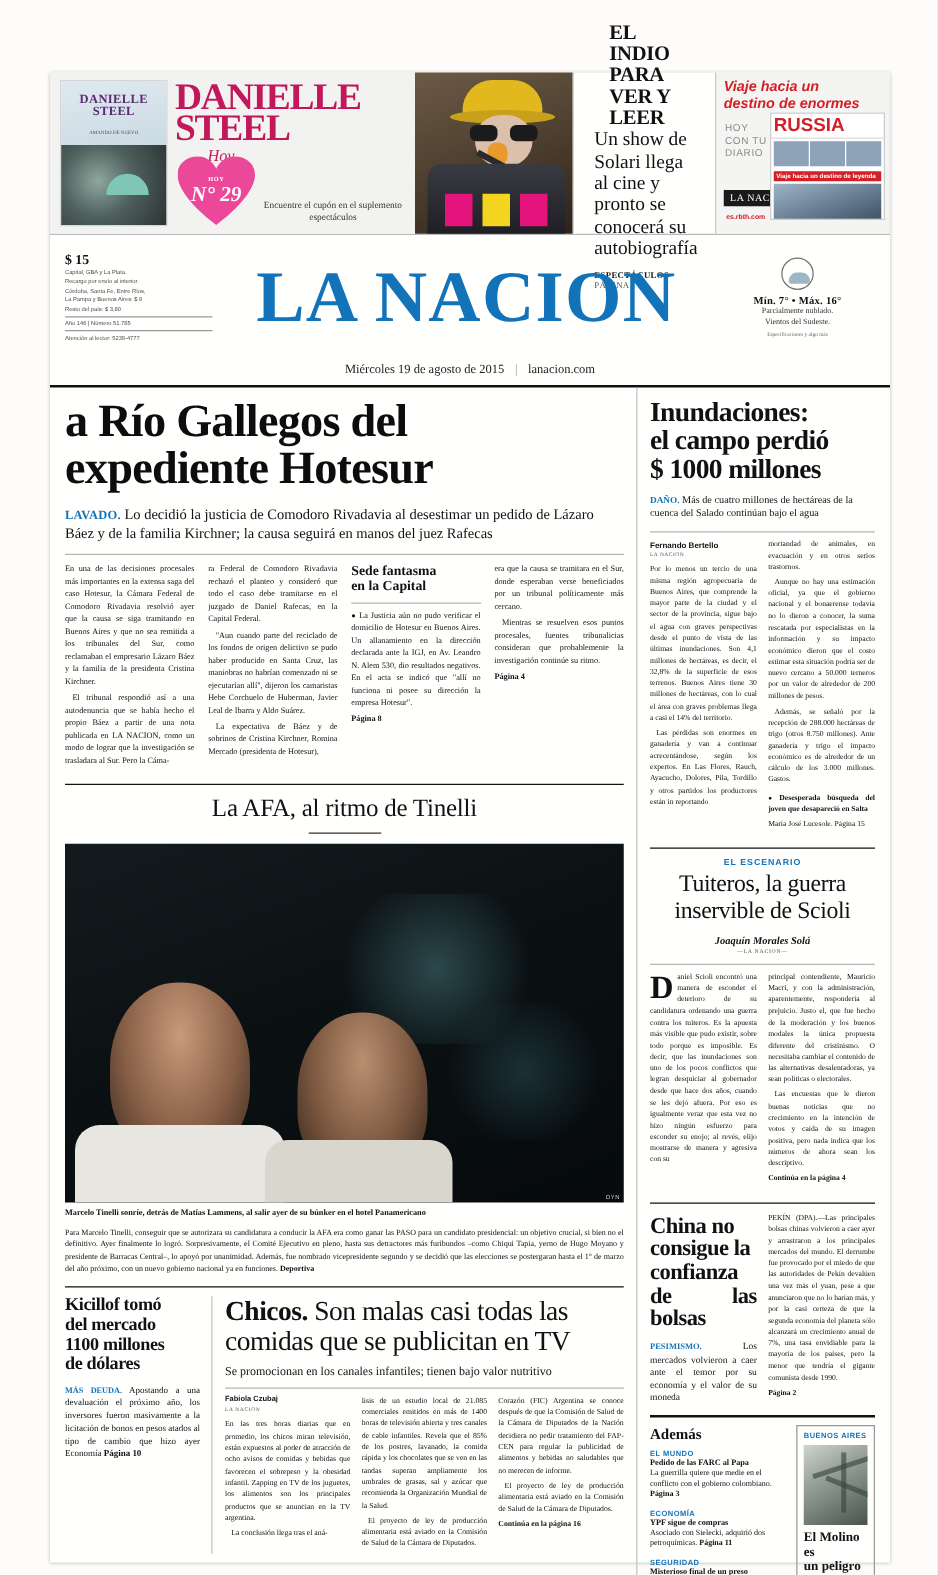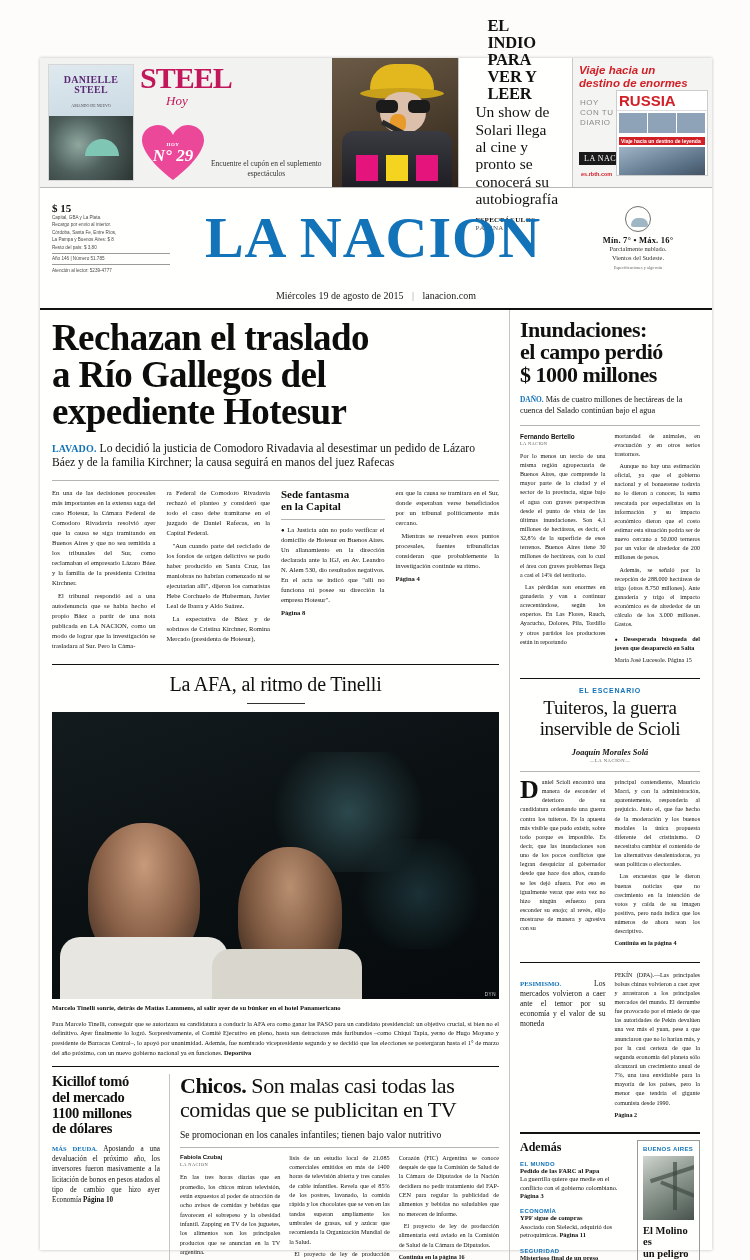--- a/index.html
+++ b/index.html
@@ -287,20 +287,21 @@
 
     <div class="ad-danielle">
       <div class="ds-bookcover">
         <div class="bc-title">DANIELLE STEEL</div>
         <div class="bc-sub">AMANDO DE NUEVO</div>
         <div class="bc-photo"></div>
         <div class="bc-umbrella"></div>
       </div>
       <div class="ds-main">
         <div class="ds-bigname">
+          <span class="l1">DANIELLE</span>
           <span class="l2">STEEL</span>
         </div>
         <div class="ds-script">Hoy</div>
         <div class="ds-heart">
           <span class="hoy">HOY</span>
           <span class="num">N° 29</span>
         </div>
         <div class="ds-promo">Encuentre el cupón en el suplemento espectáculos</div>
       </div>
     </div>
@@ -391,21 +392,20 @@
     <span>Miércoles 19 de agosto de 2015</span>
     <span class="sep">|</span>
     <span>lanacion.com</span>
   </div>
 
   <div class="body-grid">
 
     <div class="col-left">
 
       <h1 class="lead">
-        <div>Rechazan el traslado</div>
         <div>a Río Gallegos del</div>
         <div>expediente Hotesur</div>
       </h1>
 
       <div class="lead-sub">
         <span class="kicker">LAVADO.</span>
         <span>Lo decidió la justicia de Comodoro Rivadavia al desestimar un pedido de Lázaro Báez y de la familia Kirchner; la causa seguirá en manos del juez Rafecas</span>
       </div>
 
       <div class="rule-thin"></div>
@@ -546,20 +546,26 @@
         <div class="c">
           <p class="noind">principal contendiente, Mauricio Macri, y con la administración, aparentemente, respondería al prejuicio. Justo el, que fue hecho de la moderación y los buenos modales la única propuesta diferente del cristinismo. O necesitaba cambiar el contenido de las alternativas desalentadoras, ya sean políticas o electorales.</p>
           <p>Las encuestas que le dieron buenas noticias que no crecimiento en la intención de votos y caída de su imagen positiva, pero nada indica que los números de ahora sean los descriptivo.</p>
           <p class="noind pagref">Continúa en la página 4</p>
         </div>
       </div>
 
       <div class="afa-rule"></div>
       <div class="r-cols">
         <div class="c">
+          <h2 class="china">
+            <div>China no</div>
+            <div>consigue la</div>
+            <div>confianza</div>
+            <div>de las bolsas</div>
+          </h2>
           <div class="china-sub">
             <span class="kicker">PESIMISMO.</span>
             <span>Los mercados volvieron a caer ante el temor por su economía y el valor de su moneda</span>
           </div>
         </div>
         <div class="c">
           <p class="noind">PEKÍN (DPA).—Las principales bolsas chinas volvieron a caer ayer y arrastraron a los principales mercados del mundo. El derrumbe fue provocado por el miedo de que las autoridades de Pekín devalúen una vez más el yuan, pese a que anunciaron que no lo harían más, y por la casi certeza de que la segunda economía del planeta sólo alcanzará un crecimiento anual de 7%, una tasa envidiable para la mayoría de los países, pero la menor que tendría el gigante comunista desde 1990.</p>
           <p class="noind pagref">Página 2</p>
         </div>
       </div>

